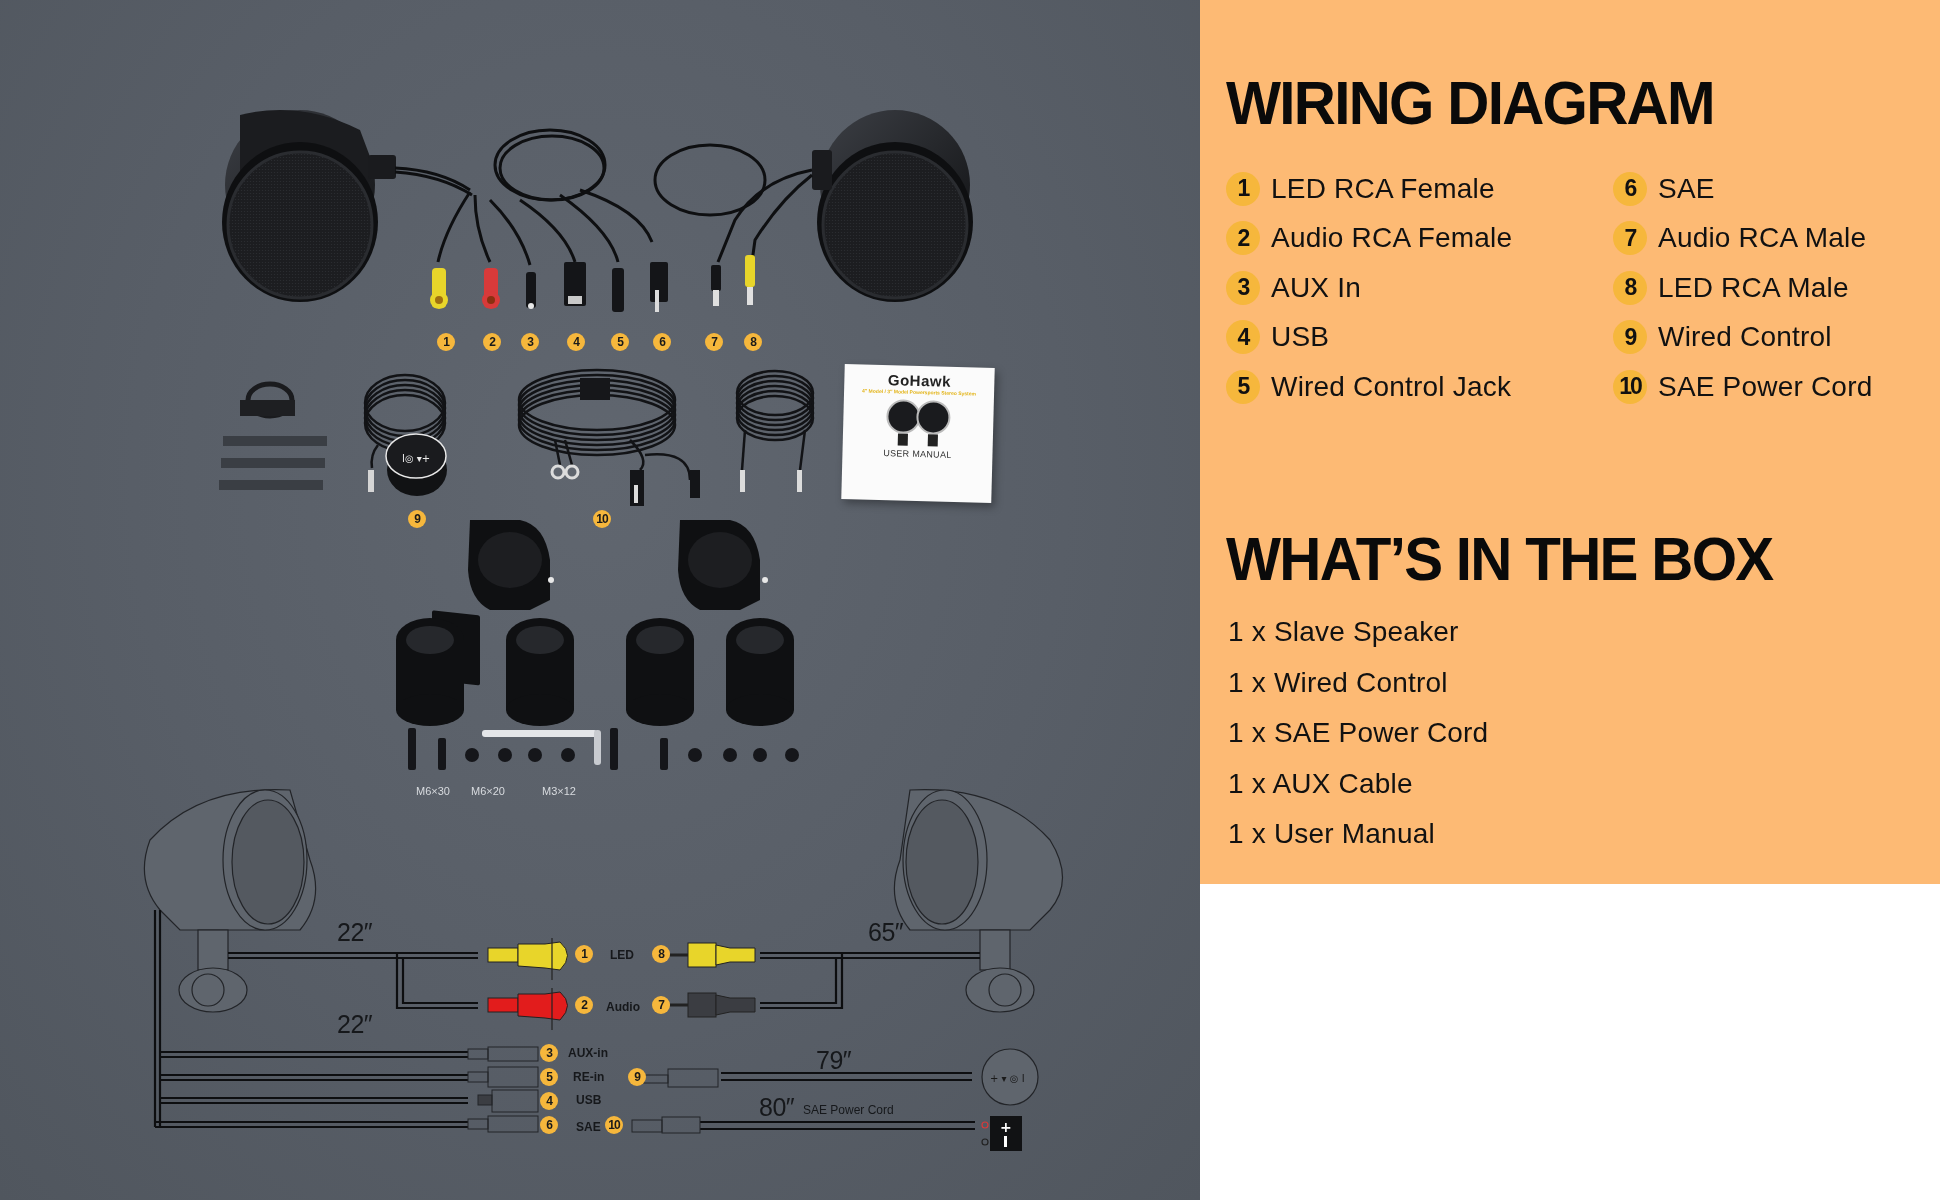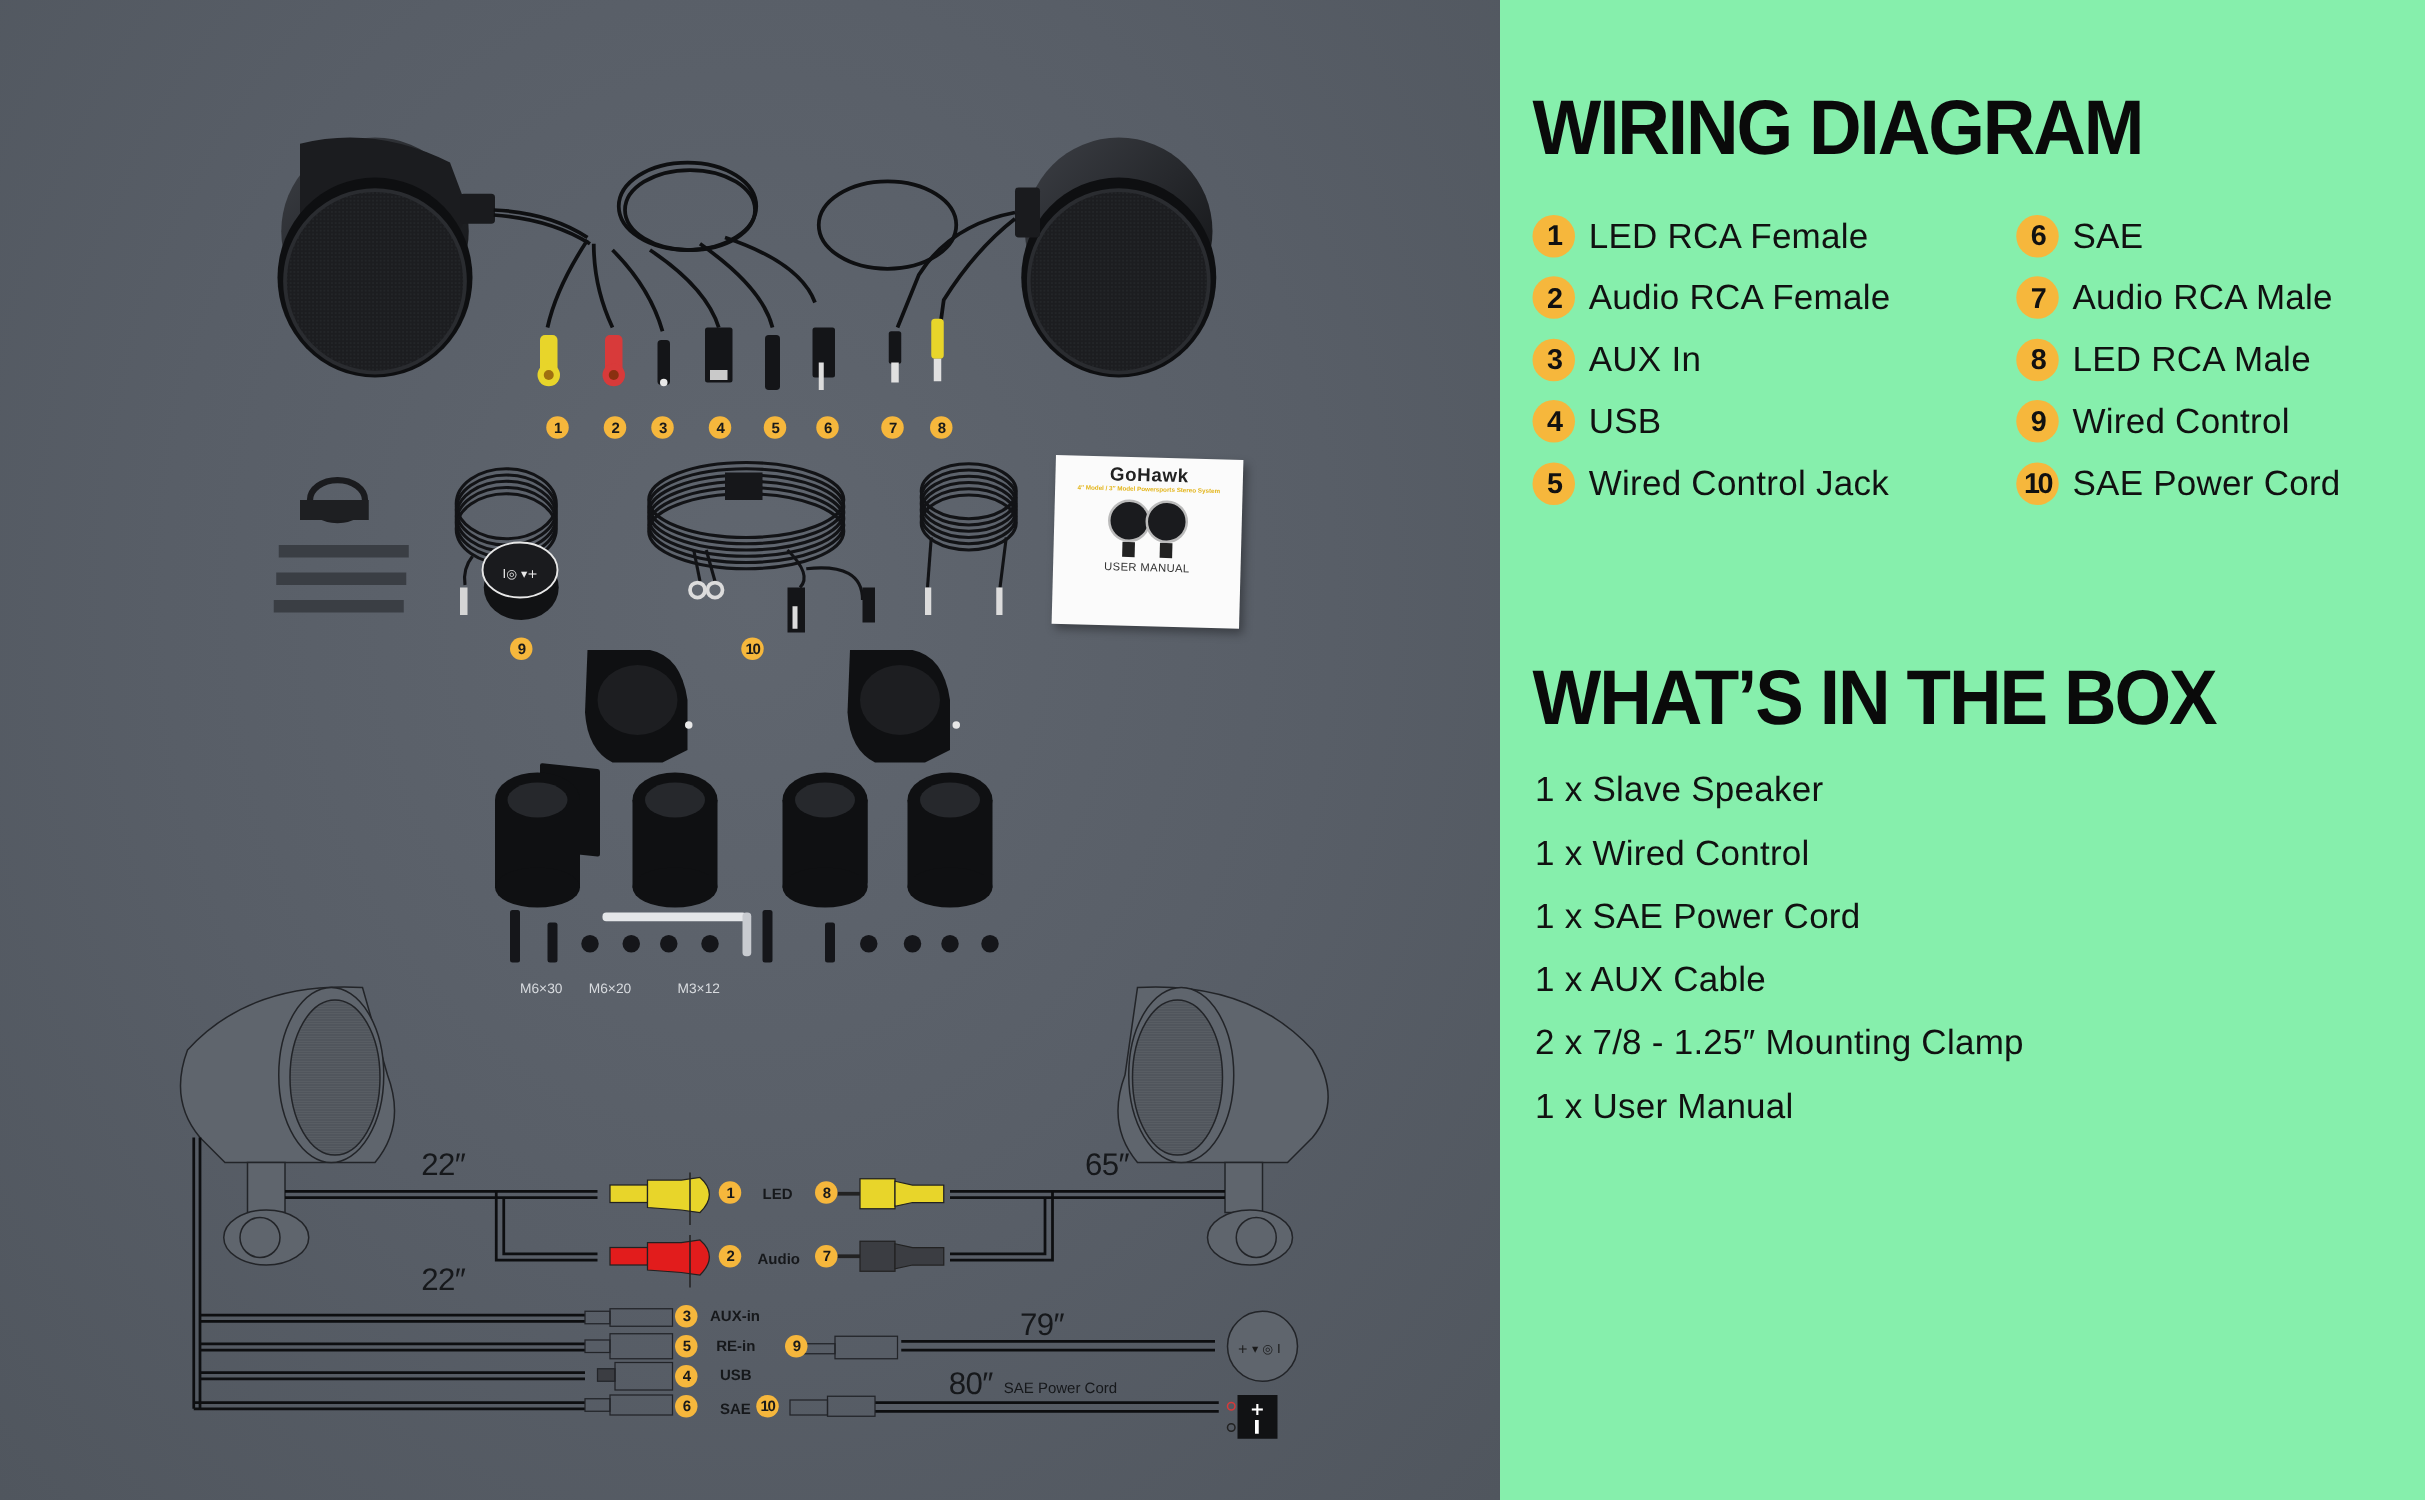--- a/index.html
+++ b/index.html
@@ -30,21 +30,21 @@
     background: #fbfbfb; transform: rotate(1.5deg); box-shadow: 3px 4px 8px rgba(0,0,0,0.35);
     padding: 6px 8px; text-align: center;
   }
   .manual .brand { font-size: 15px; color: #222; font-weight: bold; letter-spacing: 0.5px; }
   .manual .sub { font-size: 5px; color: #e3b417; line-height: 6px; font-weight: bold; }
   .manual .img { width: 80px; height: 46px; margin: 5px auto 3px; position: relative; }
   .manual .title { font-size: 9px; color: #333; letter-spacing: 0.3px; }
   .manual .fine { font-size: 3.5px; color: #999; line-height: 4px; margin-top: 3px; }
 
   
-  .right-panel { position: absolute; left: 1200px; top: 0; width: 740px; height: 1200px; background: #86efac; }
+  .right-panel { position: absolute; left: 1200px; top: 0; width: 740px; height: 884px; background: #fdba74; }
   .heading {
     position: absolute; left: 26px; font-size: 62px; font-weight: bold; color: #0a0a0a;
     letter-spacing: -1.8px; line-height: 1; font-family: "Liberation Sans", sans-serif;
     transform: scaleX(0.94); transform-origin: left center;
   }
   .legend { position: absolute; top: 164px; left: 26px; width: 700px; }
   .legend-col { position: absolute; top: 0; }
   .legend-item { height: 49.5px; display: flex; align-items: center; white-space: nowrap; }
   .legend-num {
     width: 34px; height: 34px; border-radius: 50%; background: #f6b73c;
@@ -443,16 +443,15 @@
     </div>
   </div>
 
   <h2 class="heading" style="top:528px">WHAT’S IN THE BOX</h2>
 
   <div class="box-list">
     <div class="box-item">1 x Slave Speaker</div>
     <div class="box-item">1 x Wired Control</div>
     <div class="box-item">1 x SAE Power Cord</div>
     <div class="box-item">1 x AUX Cable</div>
-    <div class="box-item">2 x 7/8 - 1.25″ Mounting Clamp</div>
     <div class="box-item">1 x User Manual</div>
   </div>
 </div>
 
 </body></html>

